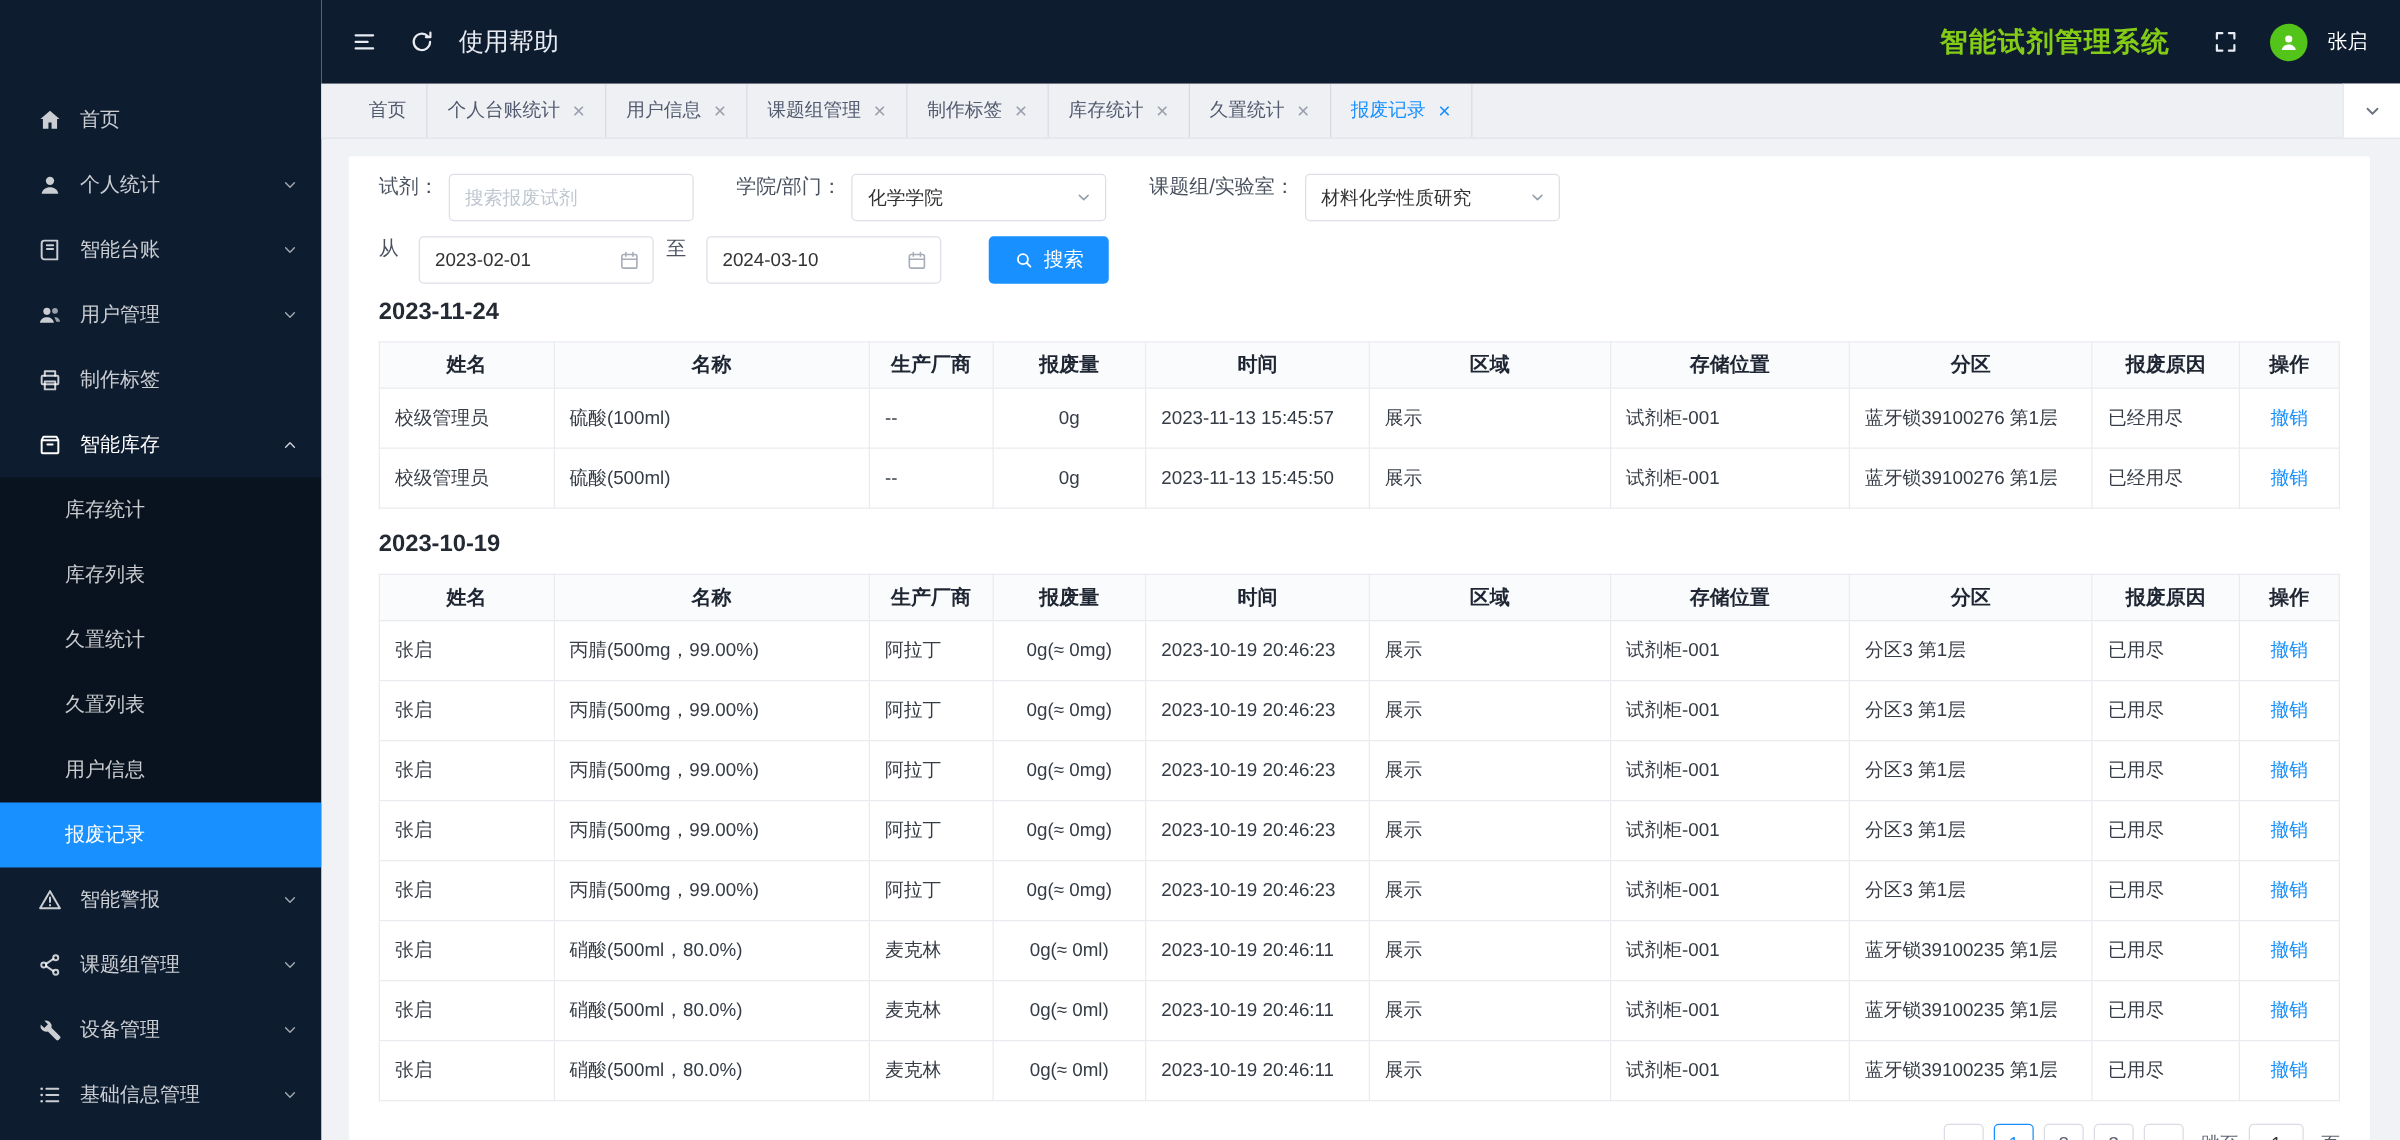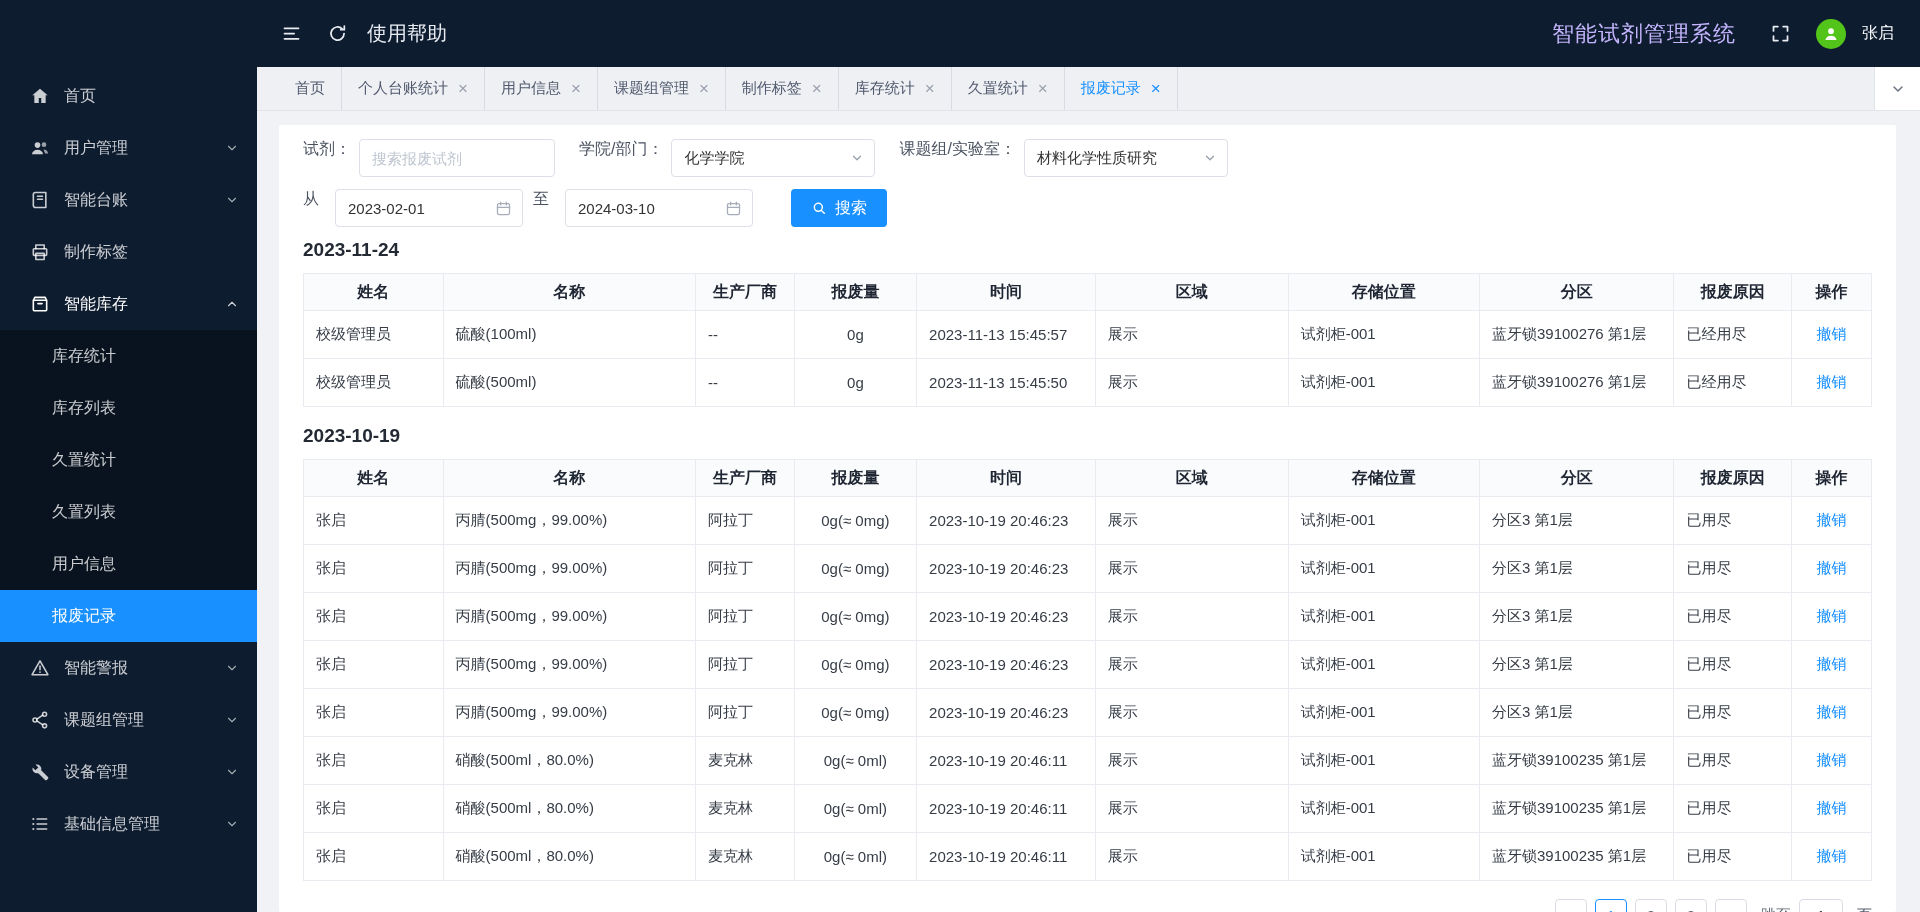--- a/index.html
+++ b/index.html
@@ -21,42 +21,42 @@
   .sub-item.active{background:var(--accent);color:#fff}
 
   
   .right{flex:1;display:flex;flex-direction:column;height:912px;overflow:hidden}
   .topbar{height:67px;min-height:67px;background:var(--dark);display:flex;align-items:center;justify-content:space-between;padding:0 26px 0 14px;color:#e8ecf2}
   .tb-left{display:flex;align-items:center;gap:6px}
   .tb-icon{width:40px;height:40px;display:flex;align-items:center;justify-content:center;cursor:pointer;color:#e8ecf2}
   .tb-icon svg{width:21px;height:21px}
   .tb-help{font-size:20px;cursor:pointer;margin-left:4px}
   .tb-right{display:flex;align-items:center;gap:16px}
-  .tb-title{font-size:22px;font-weight:normal;color:#c4b5fd;margin-right:8px;letter-spacing:1px}
+  .tb-title{font-size:22px;font-weight:bold;color:#84cc16;margin-right:8px;letter-spacing:1px}
   .avatar{width:30px;height:30px;border-radius:50%;background:var(--green);display:flex;align-items:center;justify-content:center;cursor:pointer}
   .avatar svg{width:18px;height:18px;color:#fff}
   .tb-user{font-size:16px;color:#fff;cursor:pointer}
 
   
   .tabbar{height:44px;min-height:44px;background:#eef0f4;border-bottom:1px solid #e0e3e8;display:flex;align-items:stretch;padding-left:22px}
   .tabs{display:flex;flex:1;overflow:hidden}
   .tab{display:flex;align-items:center;gap:10px;padding:0 16px;border-right:1px solid #d8dbe2;font-size:15px;color:#515a6e;cursor:pointer;white-space:nowrap}
   .tab.active{color:var(--accent)}
   .tab-close{font-size:17px;color:#9aa1ad;line-height:1;cursor:pointer}
   .tab.active .tab-close{color:var(--accent)}
   .tab-dd{width:46px;background:#fff;border-left:1px solid #e0e3e8;display:flex;align-items:center;justify-content:center;color:#6b7280;cursor:pointer}
   .tab-dd svg{width:16px;height:16px}
 
   
   .content{flex:1;padding:14px 24px 0 22px;overflow:hidden}
   .card{background:#fff;height:100%;padding:14px 24px 0;overflow:hidden;border-radius:2px}
 
   .frow{display:flex;align-items:flex-start;margin-bottom:12px}
   .f-label{font-size:16px;color:#4a5260;margin-right:8px;white-space:nowrap}
-  .ml{margin-left:24px}
+  .ml{margin-left:34px}
   .f-input{width:196px;height:38px;border:1px solid #dcdfe6;border-radius:4px;padding:0 12px;font-size:15px;color:#333;outline:none;font-family:inherit;background:#fff}
   .f-input::placeholder{color:#bfc6d0}
   .f-select{width:204px;height:38px;border:1px solid #dcdfe6;border-radius:4px;padding:0 10px 0 12px;display:flex;align-items:center;justify-content:space-between;font-size:15px;color:#333;cursor:pointer;background:#fff}
   .f-select .sel-chev{color:#98a0ac;display:inline-flex}
   .f-select svg{width:14px;height:14px}
   .f-date{width:188px;height:38px;border:1px solid #dcdfe6;border-radius:4px;display:flex;align-items:center;padding:0 10px 0 12px;margin:0 10px 0 8px;background:#fff}
   .f-date input{border:none;outline:none;flex:1;font-size:15px;color:#333;font-family:inherit;min-width:0;background:transparent}
   .f-date svg{width:17px;height:17px;color:#a6adb9;flex-shrink:0}
   .search-btn{margin-left:28px;height:38px;padding:0 20px;background:var(--accent);color:#fff;border:none;border-radius:4px;font-size:16px;display:flex;align-items:center;gap:8px;cursor:pointer;font-family:inherit}
   .search-btn svg{width:16px;height:16px}
@@ -87,41 +87,55 @@
         <span class="side-icon">
           <svg viewBox="0 0 24 24" fill="currentColor">
             <path d="M12 3.2 2.8 11h2.4v9.5h5.3v-6h3v6h5.3V11h2.4z"></path>
           </svg>
         </span>
         <span class="side-label">首页</span>
       </div>
       <div class="side-item">
         <span class="side-icon">
           <svg viewBox="0 0 24 24" fill="currentColor">
+            <circle cx="12" cy="8" r="4"></circle>
+            <path d="M4 20.5c.6-4.2 4-6.3 8-6.3s7.4 2.1 8 6.3z"></path>
+          </svg>
+        </span>
+        <span class="side-label">个人统计</span>
+        <span class="chev">
+          <svg viewBox="0 0 24 24" fill="none" stroke="currentColor" stroke-width="1.9" stroke-linecap="round" stroke-linejoin="round">
+            <path d="m6 9 6 6 6-6"></path>
+          </svg>
+        </span>
+      </div>
+      <div class="side-item">
+        <span class="side-icon">
+          <svg viewBox="0 0 24 24" fill="none" stroke="currentColor" stroke-width="1.9" stroke-linecap="round" stroke-linejoin="round">
+            <path d="M6.5 3H19v18H6.5A2.5 2.5 0 0 1 4 18.5v-13A2.5 2.5 0 0 1 6.5 3z"></path>
+            <path d="M9 7.5h6M9 11h6"></path>
+          </svg>
+        </span>
+        <span class="side-label">智能台账</span>
+        <span class="chev">
+          <svg viewBox="0 0 24 24" fill="none" stroke="currentColor" stroke-width="1.9" stroke-linecap="round" stroke-linejoin="round">
+            <path d="m6 9 6 6 6-6"></path>
+          </svg>
+        </span>
+      </div>
+      <div class="side-item">
+        <span class="side-icon">
+          <svg viewBox="0 0 24 24" fill="currentColor">
             <circle cx="9" cy="8.5" r="3.4"></circle>
             <path d="M2.3 19.5c.5-3.6 3.3-5.4 6.7-5.4s6.2 1.8 6.7 5.4z"></path>
             <circle cx="16.8" cy="8" r="2.8" opacity=".75"></circle>
             <path d="M16.2 13.8c3 .1 5.1 1.7 5.5 4.7h-3.6z" opacity=".75"></path>
           </svg>
         </span>
         <span class="side-label">用户管理</span>
-        <span class="chev">
-          <svg viewBox="0 0 24 24" fill="none" stroke="currentColor" stroke-width="1.9" stroke-linecap="round" stroke-linejoin="round">
-            <path d="m6 9 6 6 6-6"></path>
-          </svg>
-        </span>
-      </div>
-      <div class="side-item">
-        <span class="side-icon">
-          <svg viewBox="0 0 24 24" fill="none" stroke="currentColor" stroke-width="1.9" stroke-linecap="round" stroke-linejoin="round">
-            <path d="M6.5 3H19v18H6.5A2.5 2.5 0 0 1 4 18.5v-13A2.5 2.5 0 0 1 6.5 3z"></path>
-            <path d="M9 7.5h6M9 11h6"></path>
-          </svg>
-        </span>
-        <span class="side-label">智能台账</span>
         <span class="chev">
           <svg viewBox="0 0 24 24" fill="none" stroke="currentColor" stroke-width="1.9" stroke-linecap="round" stroke-linejoin="round">
             <path d="m6 9 6 6 6-6"></path>
           </svg>
         </span>
       </div>
       <div class="side-item">
         <span class="side-icon">
           <svg viewBox="0 0 24 24" fill="none" stroke="currentColor" stroke-width="1.9" stroke-linecap="round" stroke-linejoin="round">
             <path d="M7 8V3.5h10V8"></path>

